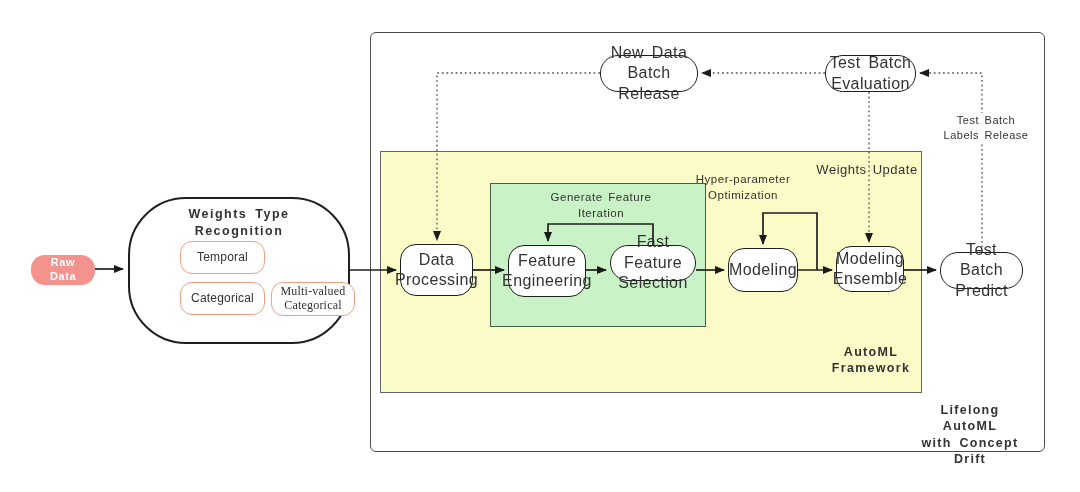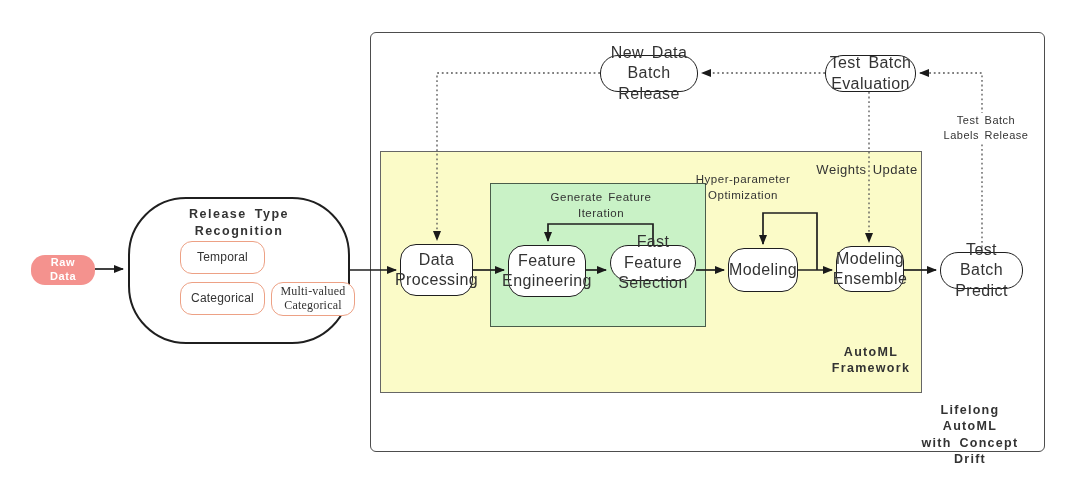--- a/index.html
+++ b/index.html
@@ -156,21 +156,21 @@
     <polyline class="dot-line" points="982,252 982,73 920,73" marker-end="url(#ah)"></polyline>
     <line class="dot-line" x1="869" y1="92" x2="869" y2="242" marker-end="url(#ah)"></line>
     <line class="dot-line" x1="825" y1="73" x2="702" y2="73" marker-end="url(#ah)"></line>
     <polyline class="dot-line" points="600,73 437,73 437,240" marker-end="url(#ah)"></polyline>
   </svg>
 
   <div class="raw-node" style="left:31px; top:255px; width:64px; height:30px;">Raw
 Data</div>
 
   <div class="ftr-container" style="left:128px; top:197px; width:222px; height:147px;">
-    <div class="ftr-title">Release Type
+    <div class="ftr-title">Weights Type
 Recognition</div>
     <div class="feat-box" style="left:14px; top:42px; width:85px; height:33px;">Temporal</div>
     <div class="feat-box" style="left:14px; top:83px; width:85px; height:33px;">Categorical</div>
     <div class="feat-box" style="left:105px; top:83px; width:84px; height:34px;font-family:Liberation Serif, serif;">Multi-valued
 Categorical</div>
   </div>
 
   <div class="node" style="left:400px; top:244px; width:73px; height:52px; border-radius:16px;">Data
 Processing</div>
   <div class="node" style="left:508px; top:245px; width:78px; height:52px; border-radius:16px;">Feature

